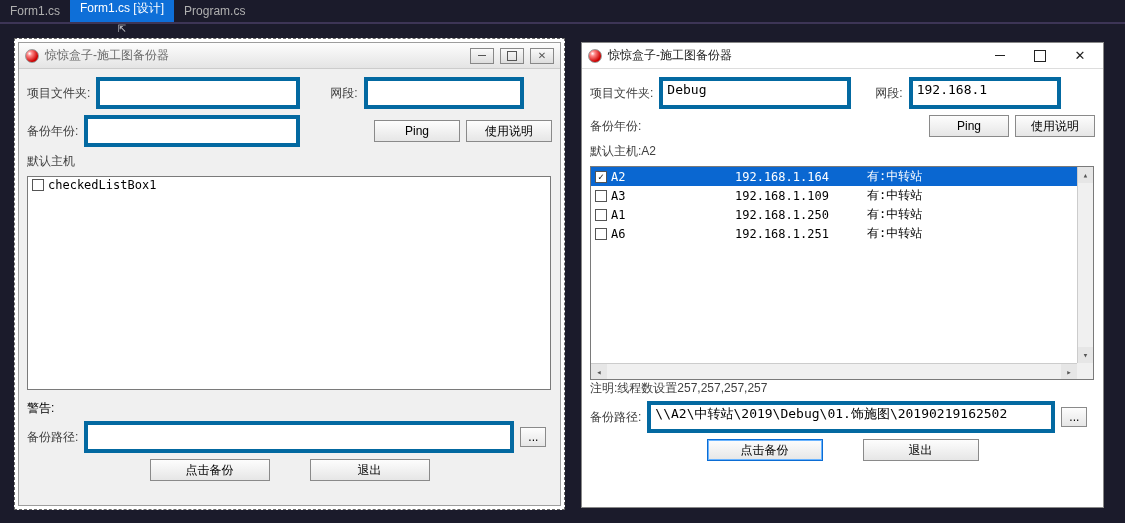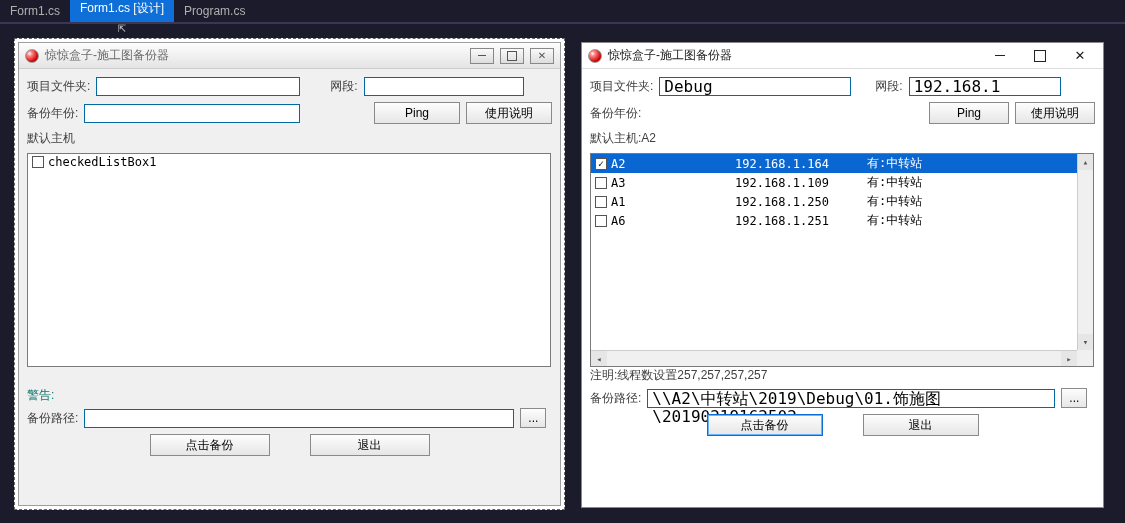--- a/index.html
+++ b/index.html
@@ -24,31 +24,31 @@
   .icon-red { width:14px; height:14px; border-radius:50%; background:radial-gradient(circle at 30% 30%, #fff 0%, #f88 20%, #c00 70%); border:1px solid #999; }
   .wbtn { width:24px; height:16px; border:1px solid #888; background:linear-gradient(#fafafa,#ddd); display:flex; align-items:center; justify-content:center; font-size:9px; color:#555;}
   .wbtn.min::after{content:"";width:8px;height:1px;background:#555;}
   .wbtn.max::after{content:"";width:8px;height:8px;border:1px solid #555;}
   .wbtn.cls::before{content:"✕"; font-size:10px;}
 
   .winA-body, .winB-body { position:relative; padding:8px 8px; height:calc(100% - 26px); }
 
   .row { display:flex; align-items:center; gap:6px; margin-bottom:6px; }
   .lbl { color:#404040; white-space:nowrap; }
-  .txt { background:#fff; border:1px solid #0369a1; height:19px; padding:0 4px; font-family: "SimSun", monospace; font-size:16px; line-height:18px; }
+  .txt { background:#fff; border:4px solid #0369a1; height:32px; padding:0 4px; font-family: "SimSun", monospace; font-size:13px; line-height:18px; }
   .btn { background:linear-gradient(#fdfdfd,#e6e6e6); border:1px solid #8a8a8a; height:22px; padding:0 10px; display:inline-flex; align-items:center; justify-content:center; cursor:pointer; font-size:12px;}
   .btn.sm { height:20px; width:26px; padding:0; }
   .btn.blue { border:1px solid #0b6cd4; box-shadow: inset 0 0 0 1px #6ab4ff; }
 
   .listbox { background:#fff; border:1px solid #7a7a7a; width:524px; height:214px; overflow:auto; font-family:"SimSun", monospace;}
   .listbox-row { display:flex; align-items:center; gap:4px; padding:1px 4px; }
   .chk { width:12px; height:12px; border:1px solid #555; background:#fff; display:inline-flex; align-items:center; justify-content:center; font-size:10px;}
   .chk.checked::after{content:"✓"; color:#222; line-height:1;}
 
-  .warn { margin-top:20px; color:#0f766e; }
+  .warn { margin-top:10px; color:#000000; }
 
   
   .winB { position:absolute; left:581px; top:18px; width:523px; height:466px; background:#fff; border:1px solid #888; }
   .winB-title { height:26px; background:#fff; border-bottom:1px solid #ddd; display:flex; align-items:center; padding:0 6px; gap:6px;}
   .winB-title .cap { color:#222; flex:1; }
   .wctrl { width:34px; height:24px; display:flex; align-items:center; justify-content:center; color:#222; font-size:12px;}
   .wctrl.min::after{content:"";width:10px;height:1px;background:#222;}
   .wctrl.max::after{content:"";width:10px;height:10px;border:1px solid #222;}
   .wctrl.cls::before{content:"✕"; font-size:13px;}
 

